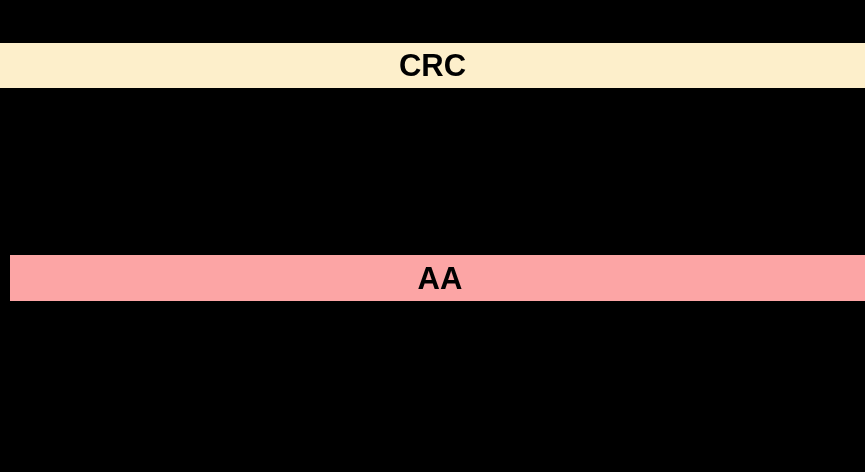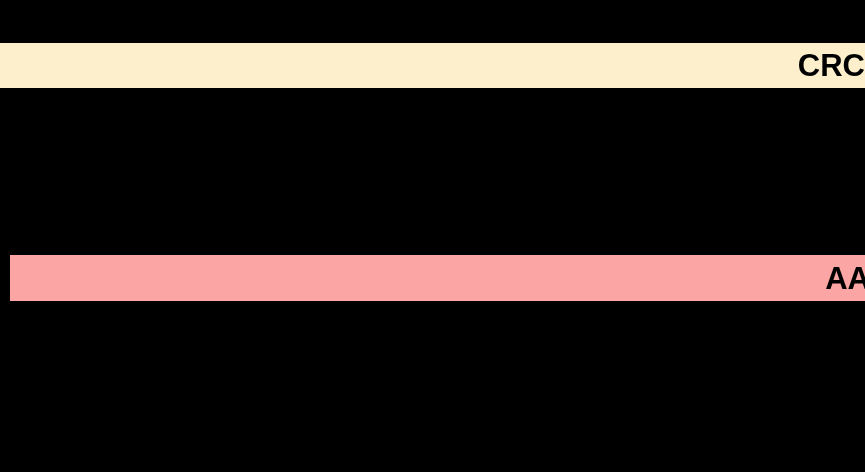--- a/index.html
+++ b/index.html
@@ -21,21 +21,21 @@
   }
 
   
   .band {
     position: absolute;
     left: 0;
     width: 865px;
     box-sizing: border-box;
     display: flex;
     align-items: center;
-    justify-content: flex-end;
+    justify-content: center;
   }
 
   .band-label {
     color: #000000;
     font-family: "Liberation Sans", sans-serif;
     font-weight: bold;
     font-size: 31px;
     line-height: 1;
     letter-spacing: 0px;
     text-align: center;

